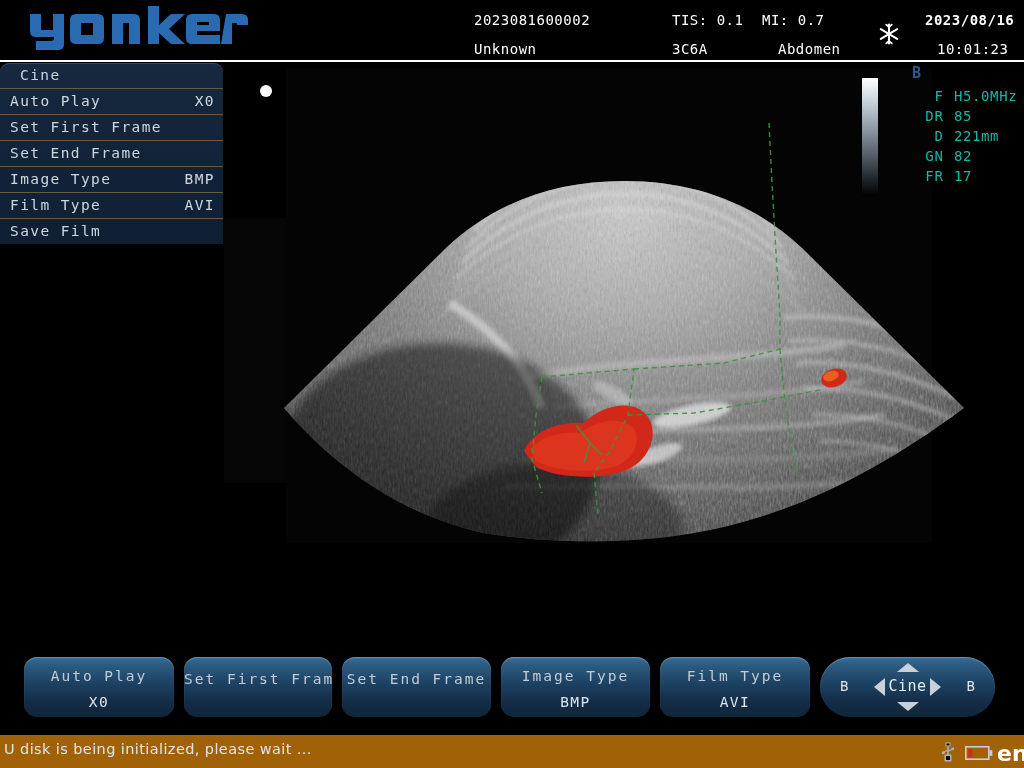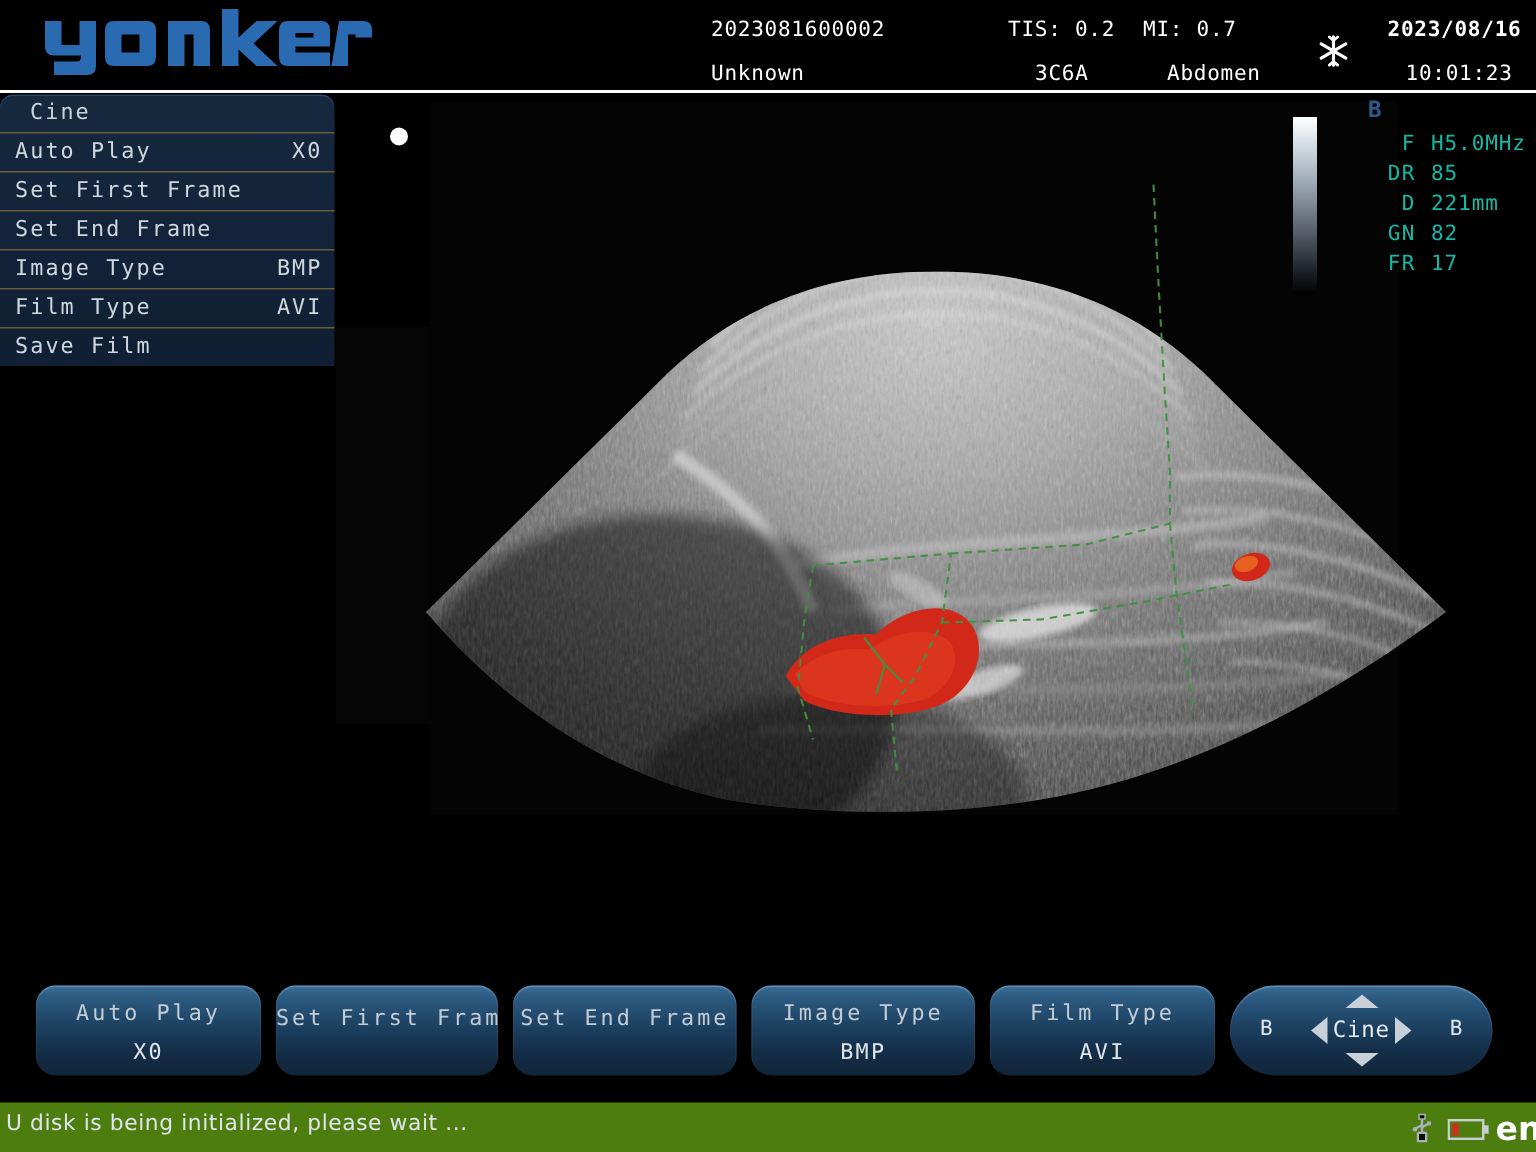--- a/index.html
+++ b/index.html
@@ -10,21 +10,21 @@
   }
   
   #header{position:absolute;left:0;top:0;width:892px;height:60px;background:#000;}
   #logo{position:absolute;left:28px;top:6px;width:220px;height:46px;}
   #logo svg{display:block;}
   .hdr-txt{position:absolute;font-family:"DejaVu Sans Mono","Liberation Mono",monospace;
            font-size:14px;color:#ffffff;letter-spacing:.5px;white-space:nowrap;}
   #hdr-id     {left:474px;top:12px;}
   #hdr-patient{left:474px;top:41px;}
   #hdr-tis    {left:672px;top:12px;}
-  #hdr-probe  {left:672px;top:41px;margin-left:18px;}
+  #hdr-probe  {left:672px;top:41px;}
   #hdr-mi     {left:762px;top:12px;}
   #hdr-exam   {left:778px;top:41px;}
   #hdr-date   {left:925px;top:12px;font-weight:bold;}
   #hdr-time   {left:937px;top:41px;}
   #freeze-icon{position:absolute;left:877px;top:22px;width:24px;height:24px;}
   #hdr-rule{position:absolute;left:0;top:60px;width:1024px;height:2px;background:#ffffff;}
 
   
   #cine-menu{
     position:absolute;left:0px;top:63px;width:223px;
@@ -88,21 +88,21 @@
   #nav-key .nav-l,#nav-key .nav-r{position:absolute;top:21px;width:0;height:0;
     border-top:9px solid transparent;border-bottom:9px solid transparent;}
   #nav-key .nav-l{left:54px;border-right:11px solid #c8d1da;}
   #nav-key .nav-r{right:54px;border-left:11px solid #c8d1da;}
   #nav-key .nav-lbl-l{position:absolute;left:20px;top:21px;font-size:14px;color:#dfe5ea;}
   #nav-key .nav-lbl-r{position:absolute;right:20px;top:21px;font-size:14px;color:#dfe5ea;}
   #nav-key .nav-center{position:absolute;left:0;right:0;top:20px;text-align:center;
     font-size:15px;color:#e6ebef;letter-spacing:.5px;}
 
   
-  #status-bar{position:absolute;left:0;top:735px;width:1024px;height:33px;background:#4d7c0f;}
+  #status-bar{position:absolute;left:0;top:735px;width:1024px;height:33px;background:#a16207;}
   #status-msg{position:absolute;left:4px;top:6px;font-size:14.5px;color:#dfe5ea;
               font-family:"DejaVu Sans","Liberation Sans",sans-serif;letter-spacing:.4px;}
   #usb-icon{position:absolute;left:940px;top:7px;width:16px;height:20px;}
   #battery-icon{position:absolute;left:965px;top:10px;width:28px;height:14px;}
   #lang-ind{position:absolute;left:997px;top:6px;font-size:22px;color:#ffffff;font-weight:bold;
             font-family:"DejaVu Sans","Liberation Sans",sans-serif;text-align:center;}
 </style>
 </head>
 <body>
 
@@ -122,21 +122,21 @@
 
         <path d="M164 8 h22 q6 0 6 6 v11 h-23 v4 h23 v9 h-28 q-6 0 -6 -6 V14 q0 -6 6 -6 Z M169 16 v3 h12 v-3 Z"></path>
 
         <path d="M198 8 h16 q6 0 6 6 v5 h-11 v-2 h-5 v21 h-11 Z"></path>
       </g>
     </svg>
   </div>
 
   <div class="hdr-txt" id="hdr-id">2023081600002</div>
   <div class="hdr-txt" id="hdr-patient">Unknown</div>
-  <div class="hdr-txt" id="hdr-tis">TIS: 0.2</div>
+  <div class="hdr-txt" id="hdr-tis">TIS: 0.1</div>
   <div class="hdr-txt" id="hdr-probe">3C6A</div>
   <div class="hdr-txt" id="hdr-mi">MI: 0.7</div>
   <div class="hdr-txt" id="hdr-exam">Abdomen</div>
   <div class="hdr-txt" id="hdr-date">2023/08/16</div>
   <div class="hdr-txt" id="hdr-time">10:01:23</div>
 
   <div id="freeze-icon">
     <svg width="24" height="24" viewBox="0 0 24 24" xmlns="http://www.w3.org/2000/svg">
       <g stroke="#ffffff" stroke-width="2.1" stroke-linecap="round">
         <line x1="12" y1="2.5" x2="12" y2="21.5"></line>

